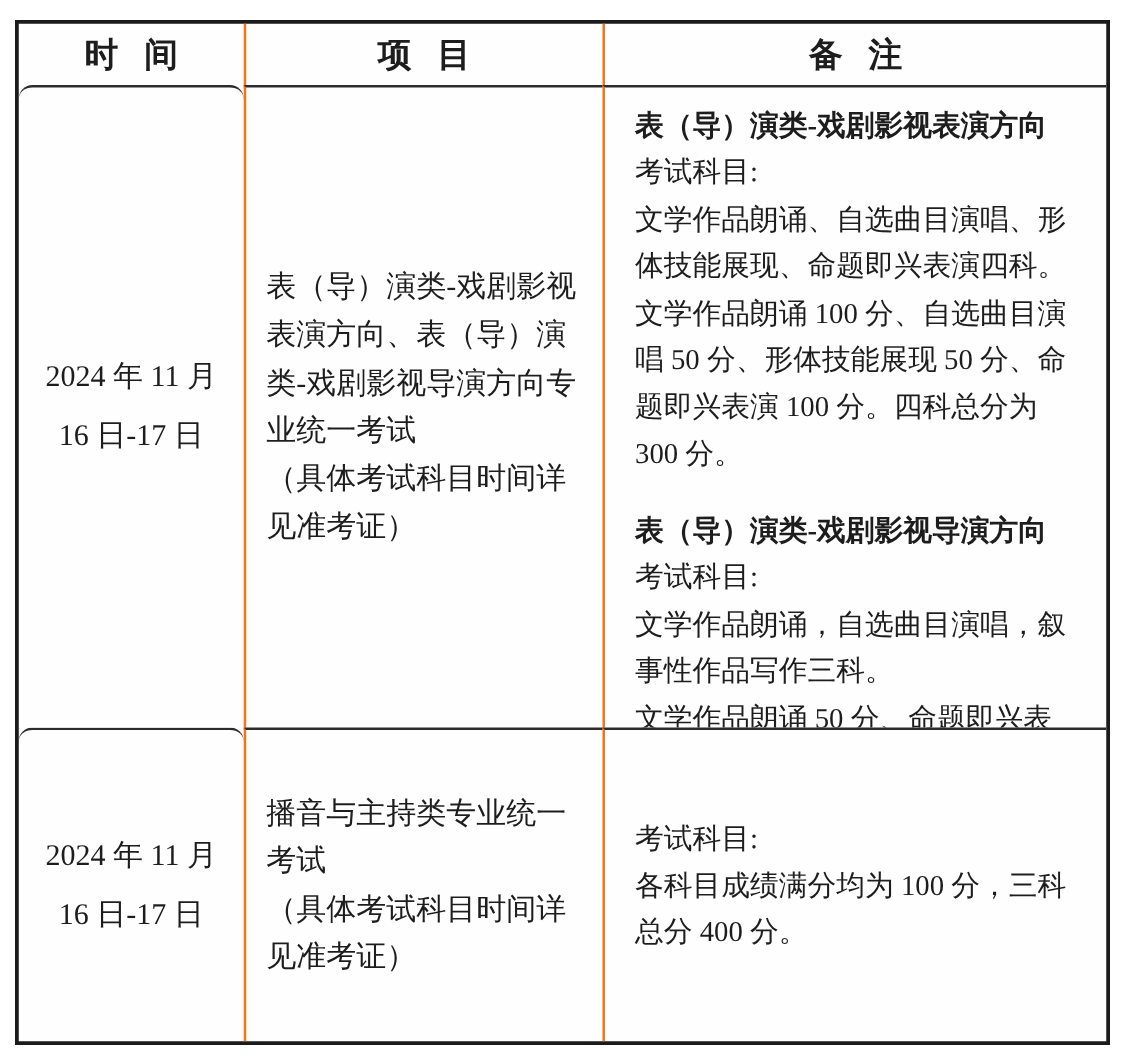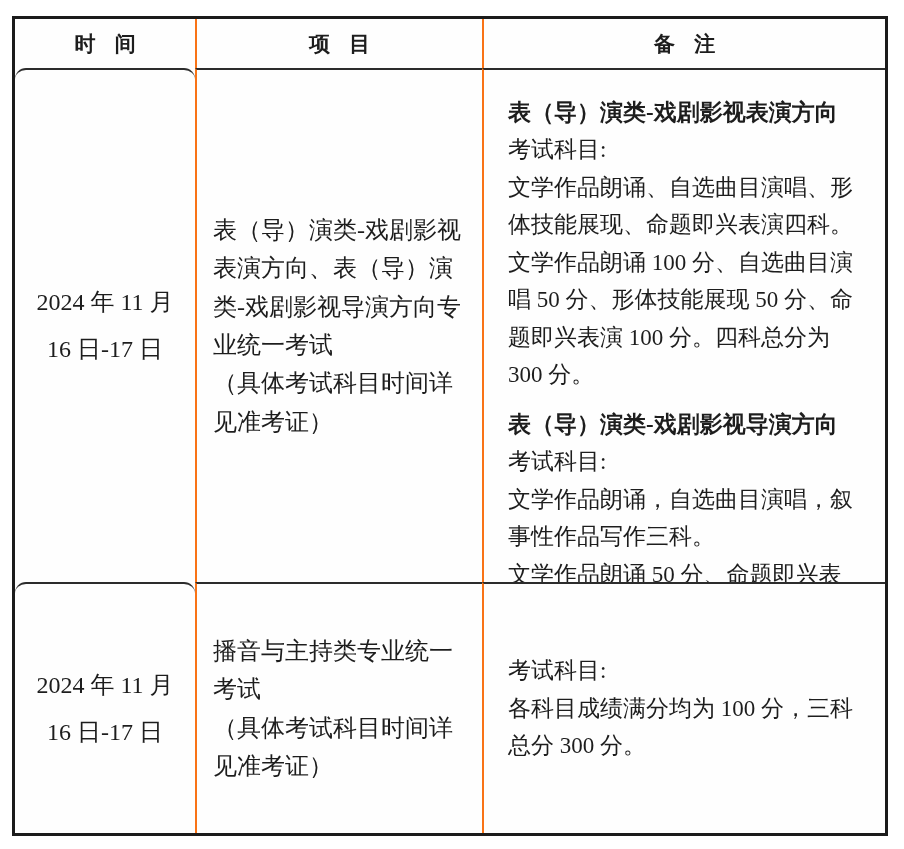--- a/index.html
+++ b/index.html
@@ -34,21 +34,21 @@
     overflow: hidden;
   }
   .col2, .col3 { border-left: 2px solid #f97316; }
   .row1, .row2 { border-top: 2px solid #2c2c2c; }
 
   .header-cell {
     display: flex;
     align-items: center;
     justify-content: center;
     font-weight: bold;
-    font-size: 21px;
+    font-size: 27px;
     letter-spacing: 7px;
     text-indent: 7px;
   }
 
   .time-cell {
     display: flex;
     flex-direction: column;
     align-items: center;
     justify-content: center;
     font-size: 24px;
@@ -62,31 +62,31 @@
     flex-direction: column;
     justify-content: center;
     font-size: 24px;
     line-height: 1.6;
     padding: 0 8px 0 16px;
   }
 
   .remarks-cell {
     font-size: 23px;
     line-height: 1.63;
-    padding: 24px 24px 10px 24px;
+    padding: 12px 24px 10px 24px;
   }
   .remarks-cell.centered {
     display: flex;
     flex-direction: column;
     justify-content: center;
     padding-top: 0;
     padding-bottom: 0;
   }
   .remarks-section + .remarks-section {
-    margin-top: 12px;
+    margin-top: 24px;
   }
   .remarks-heading {
     font-weight: bold;
   }
 </style>
 </head>
 <body>
 
 <div class="page">
   <div class="exam-table">
@@ -128,18 +128,18 @@
       <span>2024 年 11 月</span>
       <span>16 日-17 日</span>
     </div>
     <div class="cell project-cell col2 row2">
       <div>播音与主持类专业统一考试</div>
       <div>（具体考试科目时间详见准考证）</div>
     </div>
     <div class="cell remarks-cell centered col3 row2">
       <div class="remarks-section">
         <div>考试科目:</div>
-        <div>各科目成绩满分均为 100 分，三科总分 300 分。</div>
+        <div>各科目成绩满分均为 100 分，三科总分 400 分。</div>
       </div>
     </div>
 
   </div>
 </div>
 
 </body></html>

